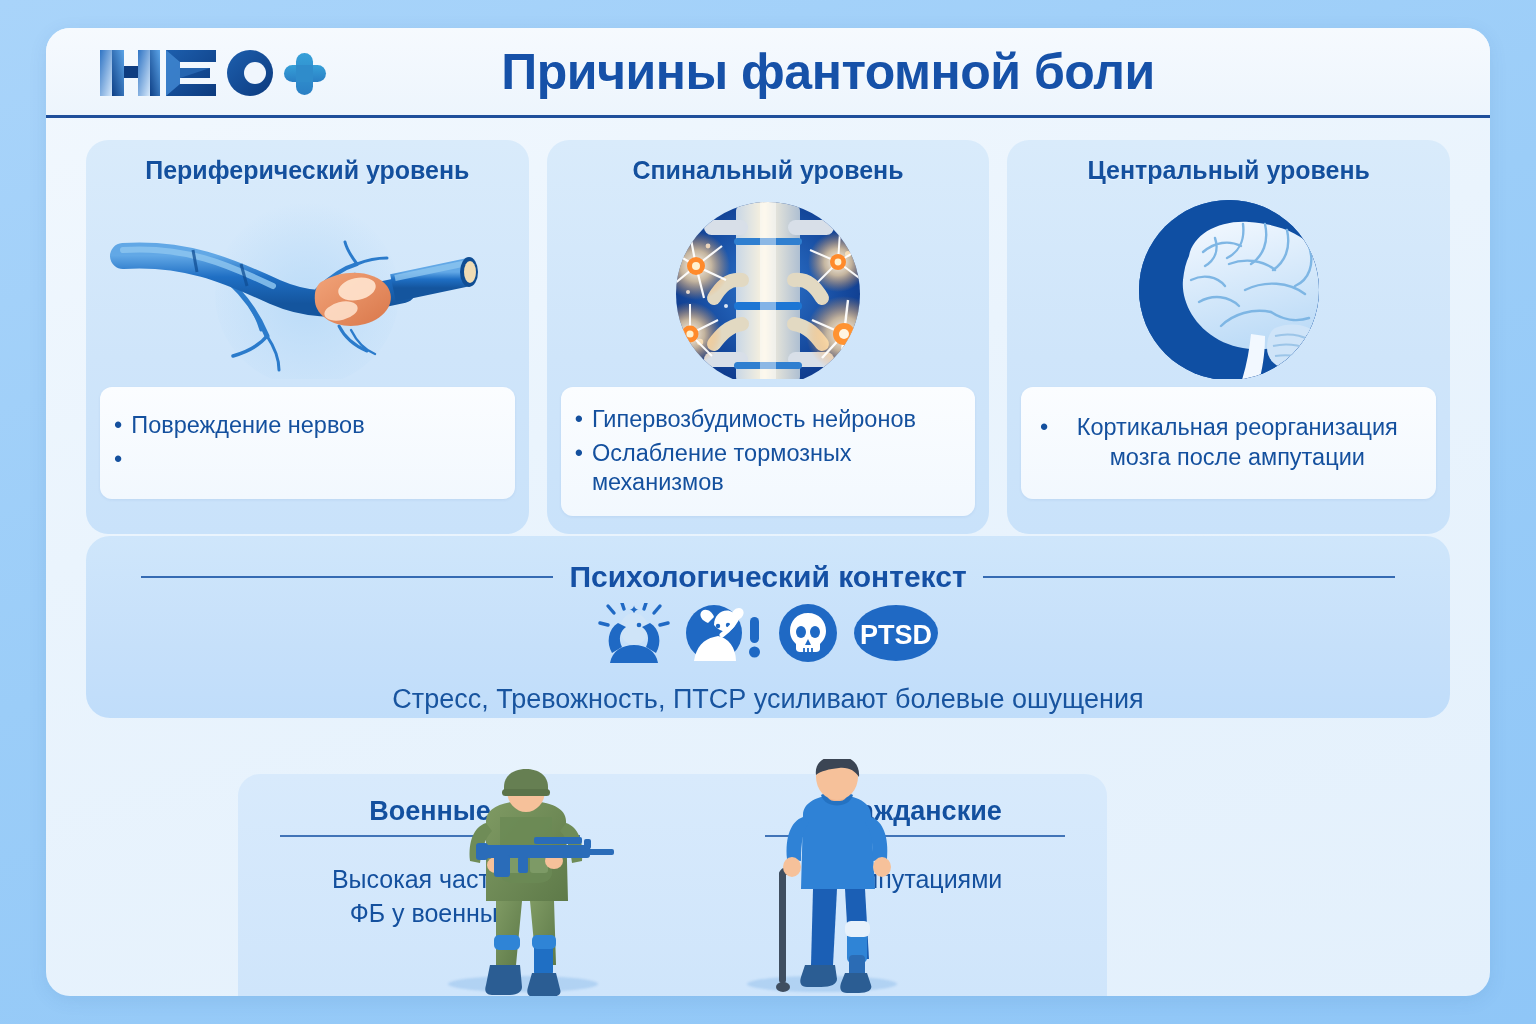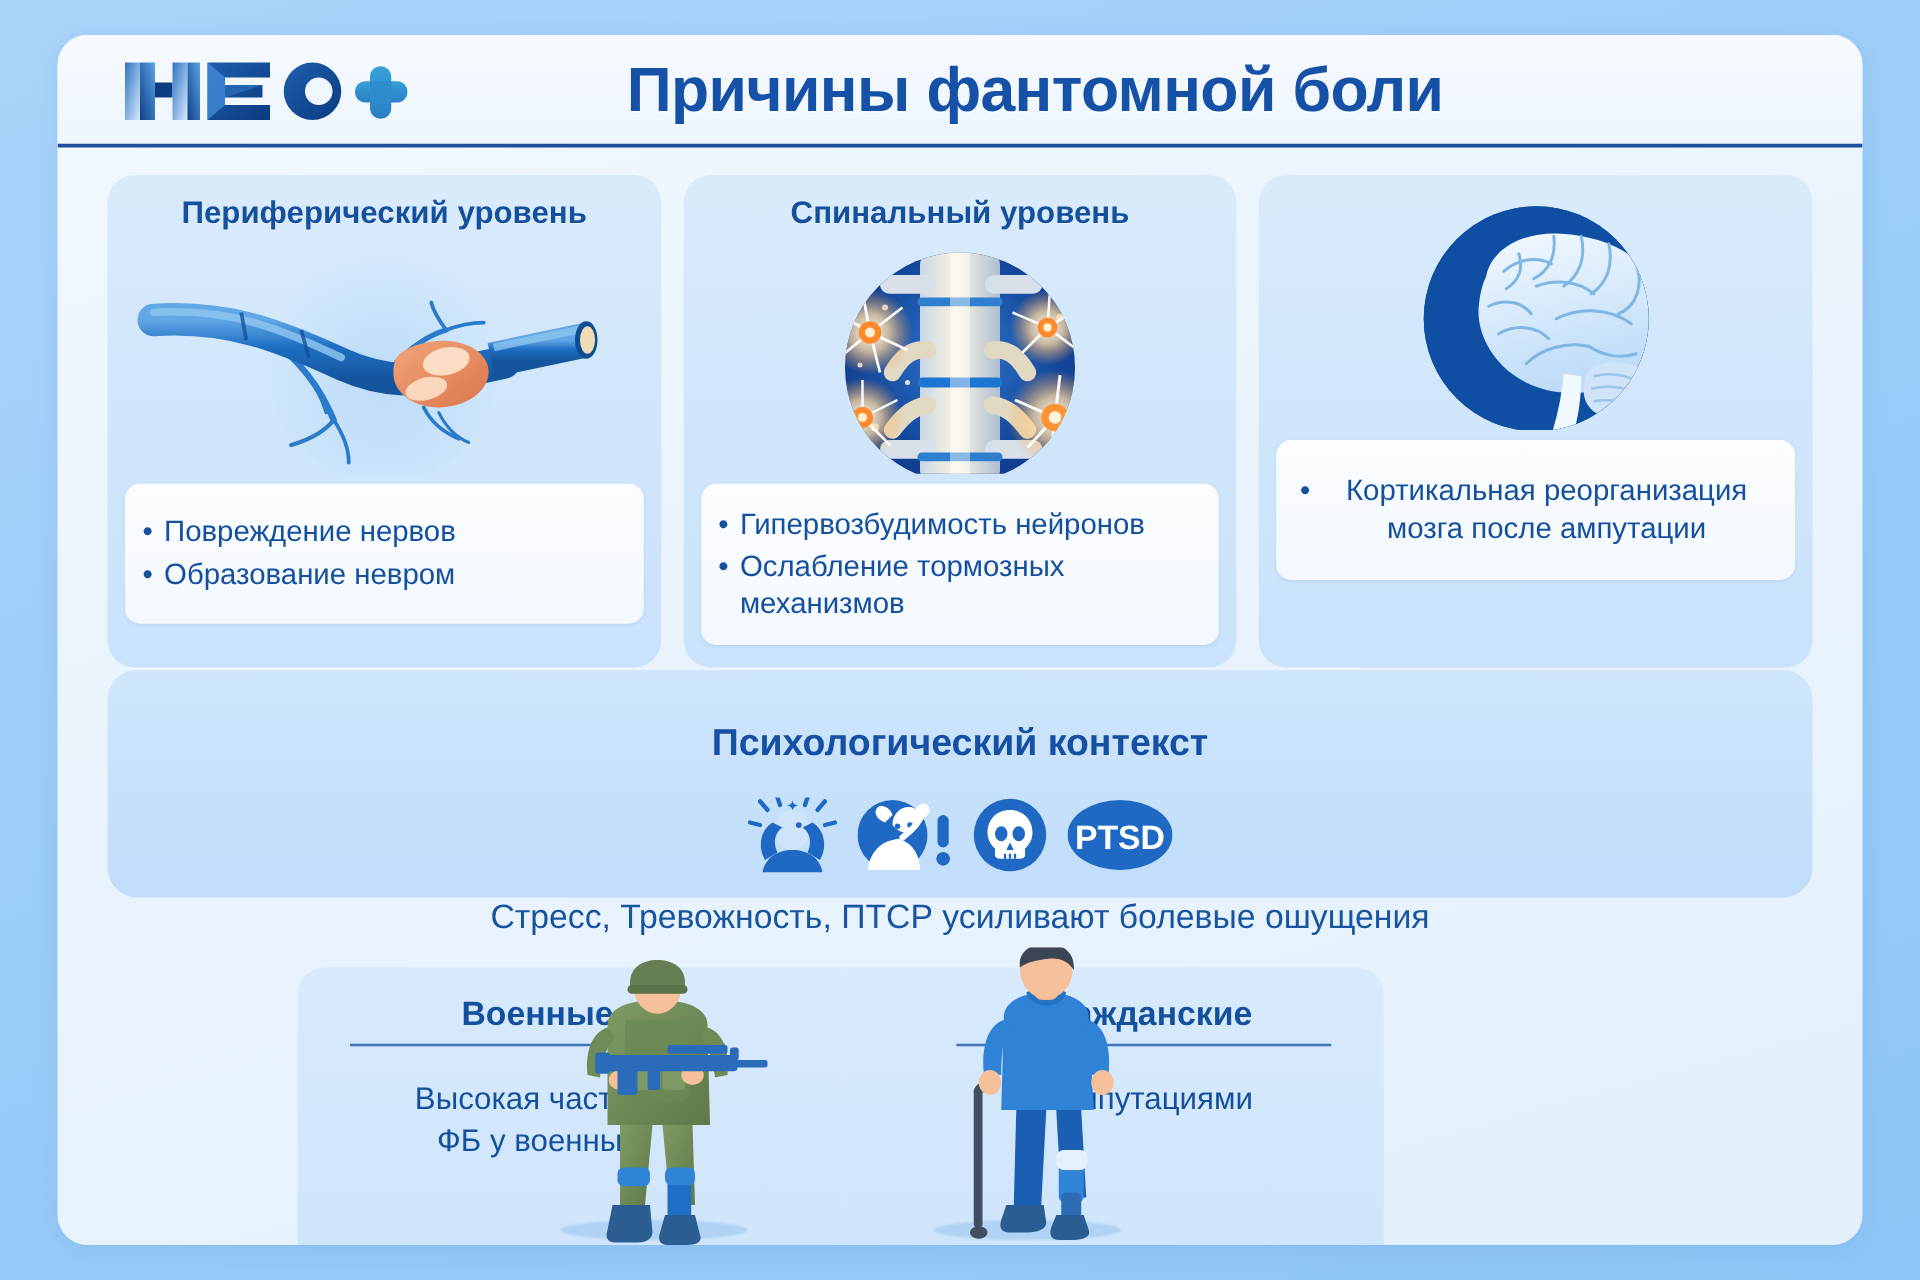--- a/index.html
+++ b/index.html
@@ -139,21 +139,20 @@
     flex-direction: column;
     align-items: center;
   }
 
   .psy-head {
     margin-top: 24px;
     display: flex;
     align-items: center;
     gap: 16px;
     width: 92%;
-    flex-direction: column;
   }
   .psy-head .rule {
     flex: 1 1 auto;
     height: 2px;
     background: #1b56a6;
     opacity: .85;
   }
   .psy-title {
     font-size: 30px;
     font-weight: bold;
@@ -345,21 +344,20 @@
           <ellipse cx="234" cy="117" rx="17" ry="9" fill="#ffe4cf" opacity=".85" transform="rotate(-14 234 117)"></ellipse>
         </svg>
       </div>
       <div class="bullet-box">
         <div class="bullet">
           <span class="dot">•</span>
           <span class="txt">Повреждение нервов</span>
         </div>
         <div class="bullet">
           <span class="dot">•</span>
-          <span class="txt">Образование невром</span>
         </div>
       </div>
     </div>
 
     <div class="level-card">
       <div class="level-title">Спинальный уровень</div>
       <div class="level-figure">
         <svg width="320" height="185" viewBox="0 0 320 185">
           <defs>
             <radialGradient id="spineBg" cx="50%" cy="45%" r="62%">
@@ -476,20 +474,21 @@
           <span class="txt">Гипервозбудимость нейронов</span>
         </div>
         <div class="bullet">
           <span class="dot">•</span>
           <span class="txt">Ослабление тормозных механизмов</span>
         </div>
       </div>
     </div>
 
     <div class="level-card">
+      <div class="level-title">Центральный уровень</div>
       <div class="level-figure">
         <svg width="320" height="185" viewBox="0 0 320 185">
           <defs>
             <radialGradient id="headBg" cx="50%" cy="40%" r="62%">
               <stop offset="0" stop-color="#2a7ad2"></stop>
                 <stop offset="1" stop-color="#0f4ba0"></stop>
             </radialGradient>
             <linearGradient id="brainG" x1="0" y1="0" x2="0.3" y2="1">
               <stop offset="0" stop-color="#f4f9ff"></stop>
                 <stop offset="1" stop-color="#bedcf7"></stop>

